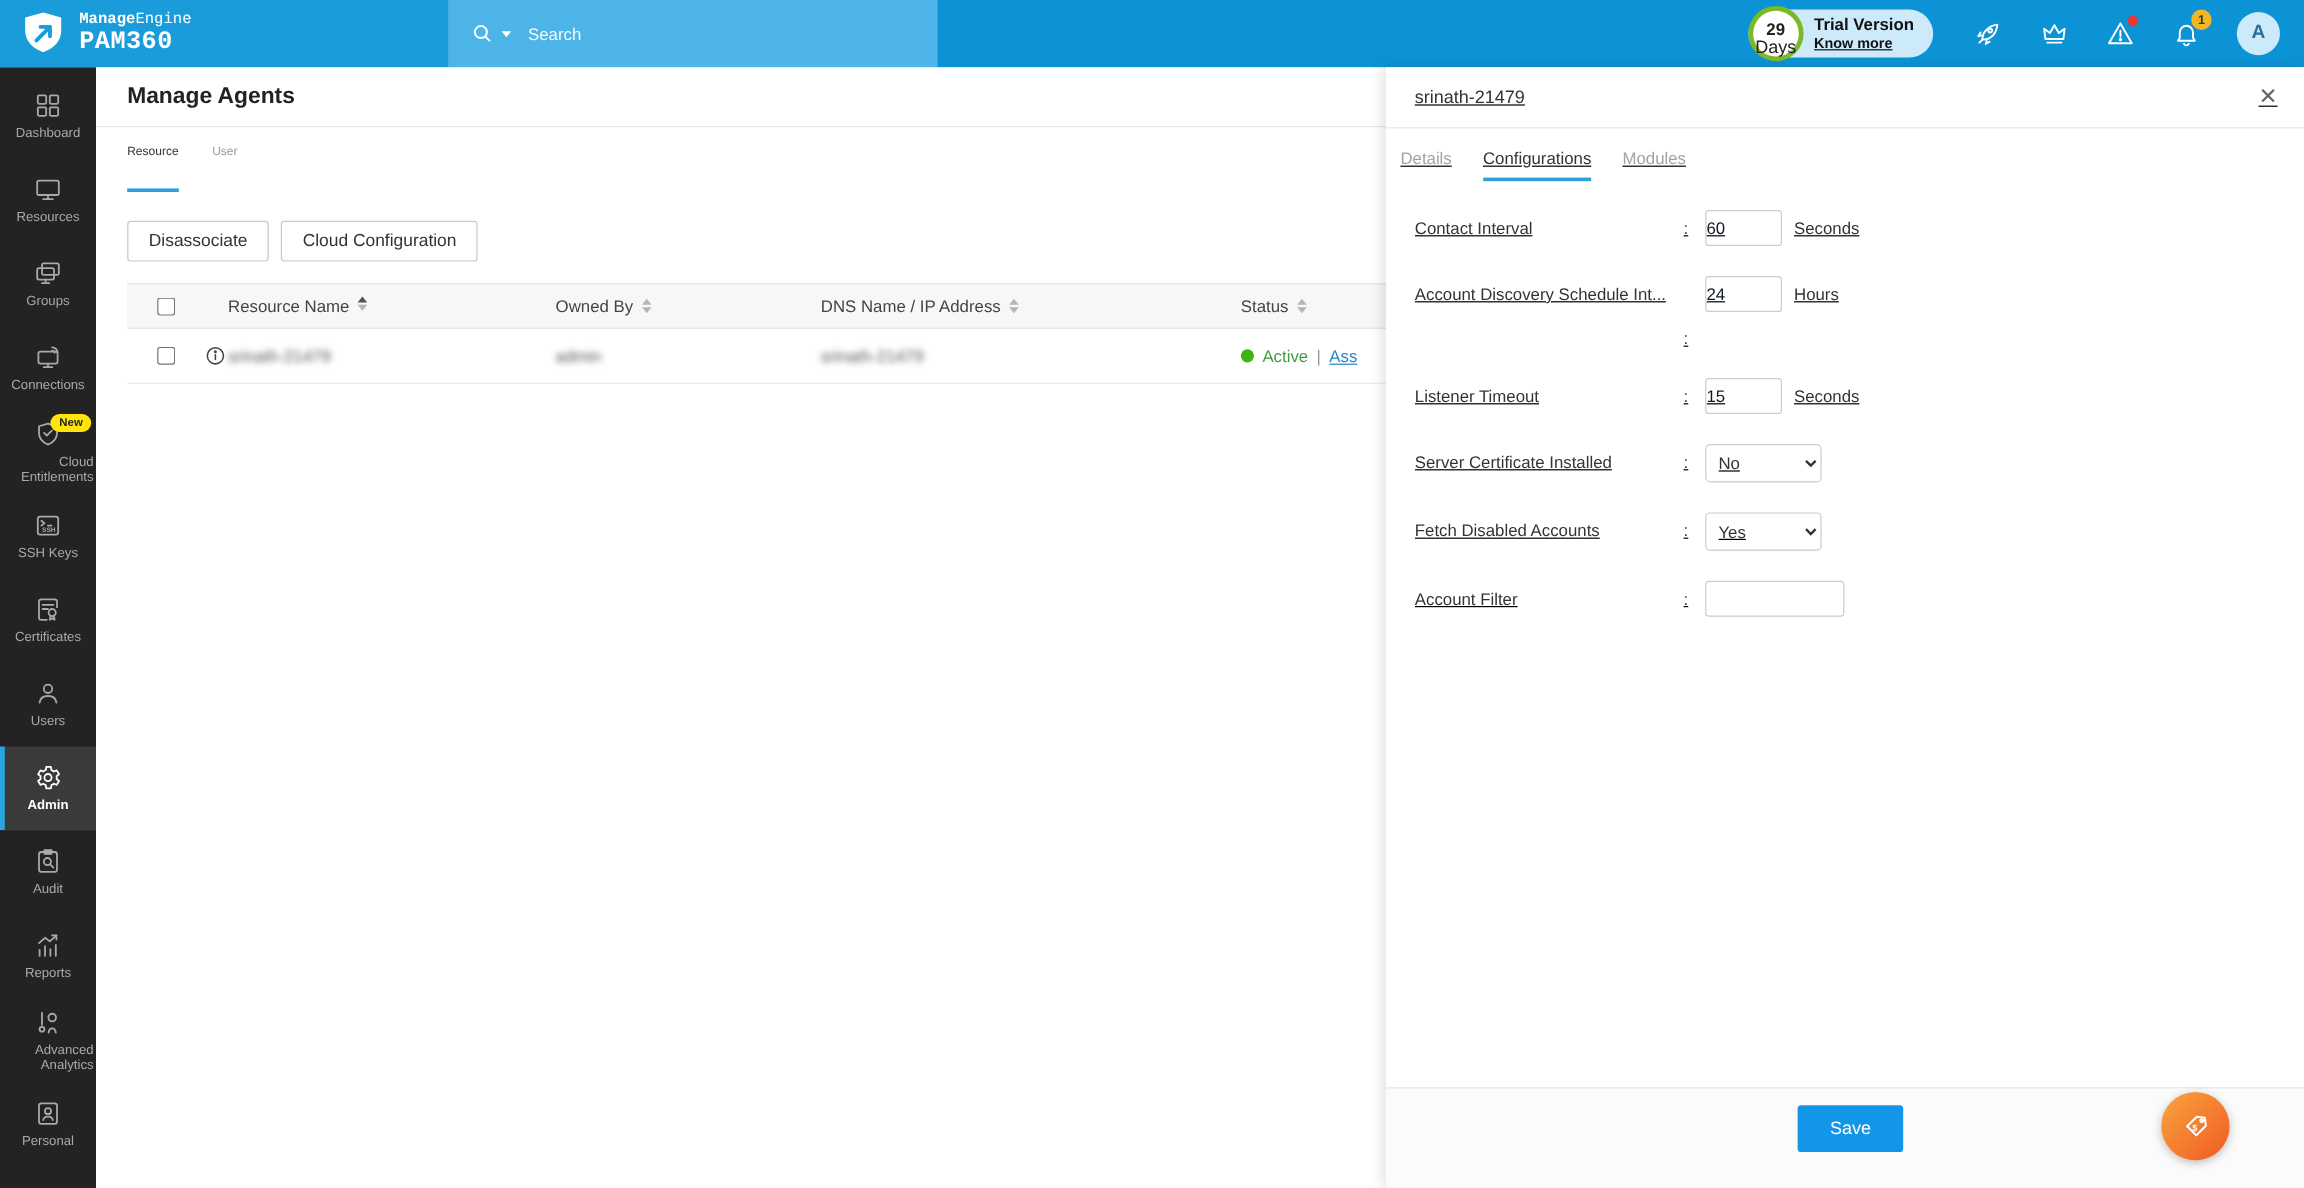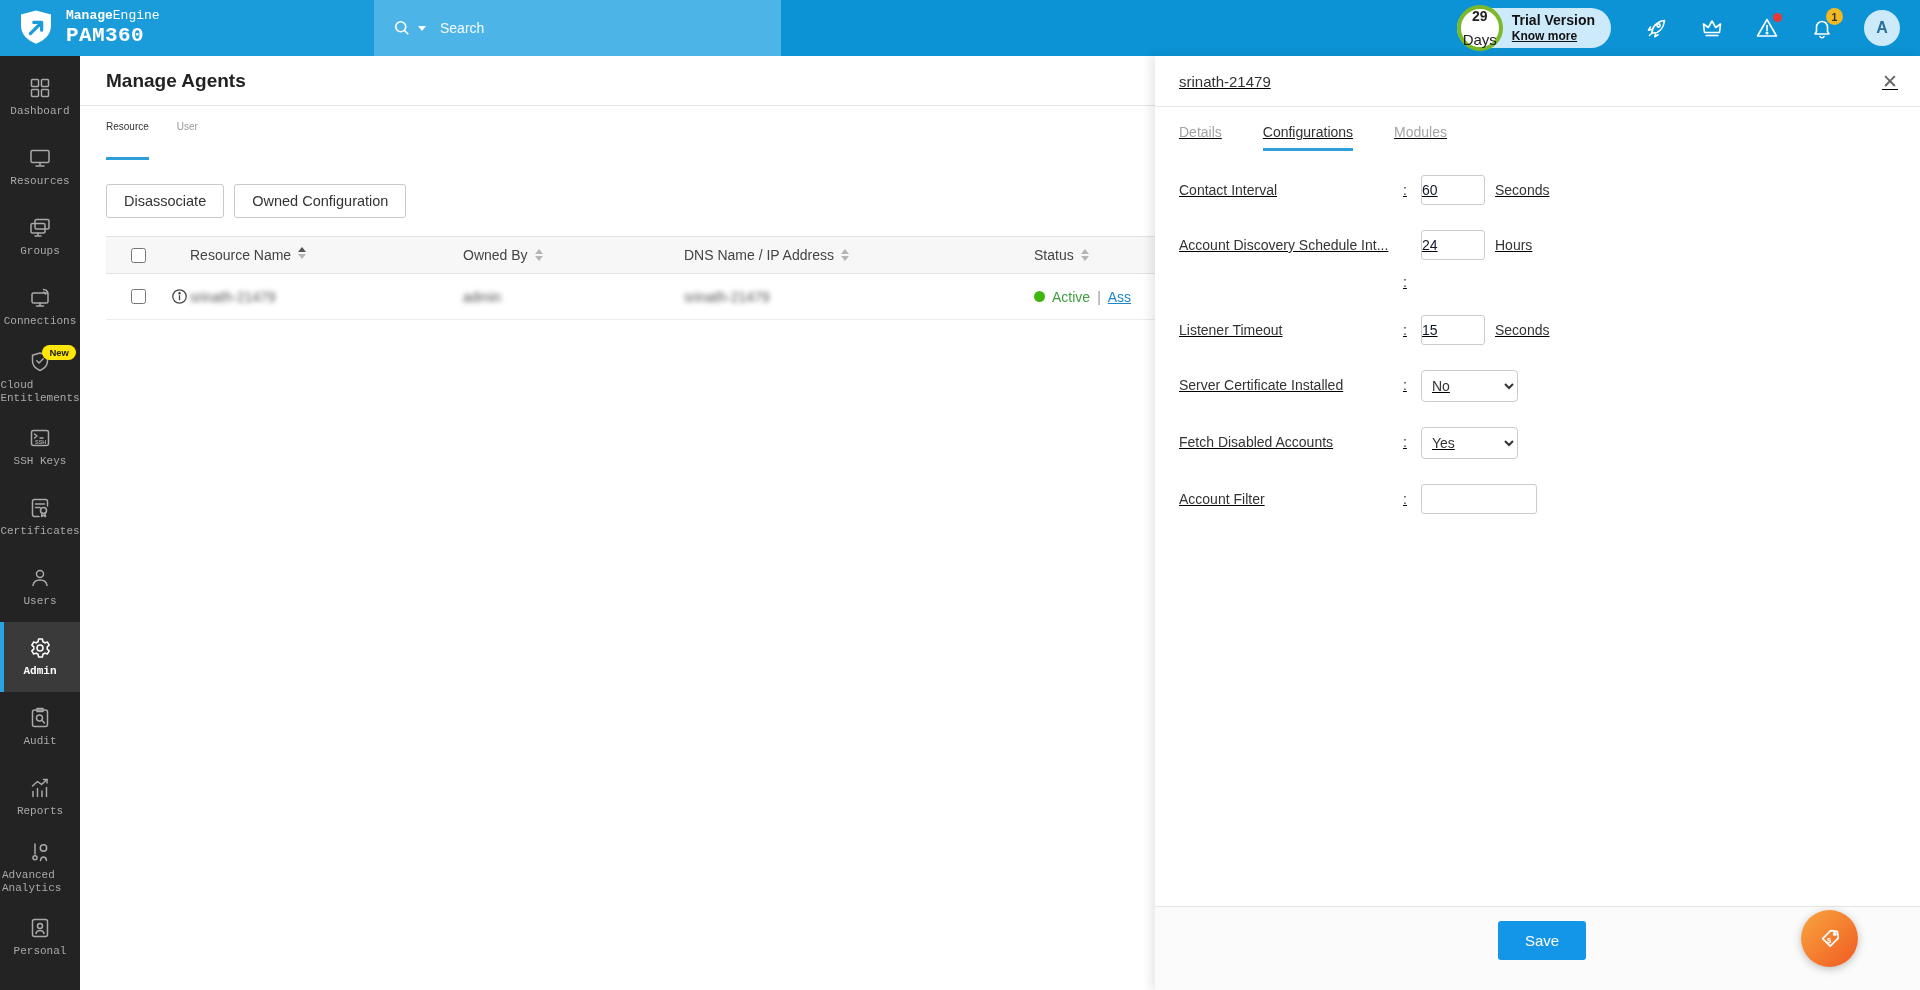--- a/index.html
+++ b/index.html
@@ -13,35 +13,35 @@
   .brand .l1 { font-size:13px; }
   .brand .l1 b { font-weight:700; }
   .brand .l2 { font-size:21px; font-weight:700; letter-spacing:.4px; }
   .search-area { width:407px; background:#4db4e7; display:flex; align-items:center; padding-left:18px; gap:6px; }
   .search-area svg { flex:none; }
   .caret-down { width:0; height:0; border-left:4px solid transparent; border-right:4px solid transparent; border-top:5px solid #fff; margin-right:8px; }
   .search-input { background:transparent; border:none; outline:none; color:#fff; font-size:14px; width:280px; font-family:inherit; }
   .search-input::placeholder { color:#fff; opacity:.95; }
   .header-right { flex:1; background:#0c93d5; display:flex; align-items:center; justify-content:flex-end; gap:29px; padding-right:20px; }
   .trial-pill { height:40px; background:#cdeafb; border-radius:22px; display:flex; align-items:center; padding-right:16px; margin-right:4px; cursor:pointer; }
-  .days-circle { width:46px; height:46px; border-radius:50%; background:#fff; border:4px solid #7cb928; display:flex; flex-direction:column; align-items:center; justify-content:space-between; margin-right:9px; line-height:1; }
+  .days-circle { width:46px; height:46px; border-radius:50%; background:#fff; border:4px solid #7cb928; display:flex; flex-direction:column; align-items:center; justify-content:flex-end; margin-right:9px; line-height:1; }
   .days-circle .num { font-size:14px; font-weight:800; color:#222; }
   .days-circle .word { font-size:15px; color:#222; margin-top:1px; }
   .trial-text { display:flex; flex-direction:column; line-height:1.25; }
   .trial-text .t1 { font-size:14px; font-weight:700; color:#111; }
   .trial-text .t2 { font-size:12px; font-weight:600; color:#111; text-decoration:underline; cursor:pointer; }
   .h-icon { position:relative; width:26px; height:26px; display:flex; align-items:center; justify-content:center; cursor:pointer; }
   .dot-red { position:absolute; top:-2px; right:-2px; width:9px; height:9px; background:#e53935; border-radius:50%; }
   .badge-num { position:absolute; top:-7px; right:-8px; min-width:17px; height:17px; background:#f2b824; border-radius:50%; color:#333; font-size:10.5px; font-weight:700; display:flex; align-items:center; justify-content:center; }
   .avatar { width:36px; height:36px; border-radius:50%; background:#cdeafb; color:#2a6e9e; font-size:16px; font-weight:700; display:flex; align-items:center; justify-content:center; cursor:pointer; }
 
   
   .sidebar { position:absolute; top:56px; left:0; width:80px; height:934px; background:#232323; padding-top:6px; display:flex; flex-direction:column; z-index:40; }
   .side-item { position:relative; height:70px; flex:none; display:flex; flex-direction:column; align-items:center; justify-content:center; gap:5px; cursor:pointer; color:#a9a9a9; }
-  .side-item .lbl { font-size:11px; text-align:left; line-height:1.15; padding:0 2px;font-family:Liberation Mono, monospace; }
+  .side-item .lbl { font-size:11px; text-align:right; line-height:1.15; padding:0 2px; }
   .side-item svg { width:24px; height:24px; }
   .side-item.active { background:#3a3a3a; box-shadow:inset 4px 0 0 #2aa3e1; color:#fff; }
   .side-item.active .lbl { color:#fff; font-weight:700; }
   .new-badge { position:absolute; top:3px; right:4px; background:#ffe606; color:#222; font-size:9.5px; font-weight:700; padding:2px 7px; border-radius:9px; }
 
   
   .main { position:absolute; top:56px; left:80px; width:1840px; height:934px; background:#fff; }
   .page-header { height:50px; border-bottom:1px solid #e6e6e6; display:flex; align-items:center; padding-left:26px; }
   .page-title { font-size:19px; font-weight:600; color:#222; }
   .tabs-main { display:flex; gap:28px; margin:15px 0 0 26px; }
@@ -71,21 +71,21 @@
   .st-active { color:#3f9d3f; }
   .st-sep { color:#999; margin:0 7px; }
   .st-link { color:#1f86c8; cursor:pointer; white-space:nowrap;text-decoration:underline; }
   input[type="checkbox"] { width:15px; height:15px; cursor:pointer; }
 
   
   .panel { position:absolute; top:56px; right:0; width:765px; height:934px; background:#fff; box-shadow:-4px 0 10px rgba(0,0,0,.10); z-index:60; display:flex; flex-direction:column;text-decoration:underline; }
   .panel-header { height:51px; flex:none; display:flex; align-items:center; justify-content:space-between; padding:0 22px 0 24px; border-bottom:1px solid #e8e8e8; }
   .panel-title { font-size:15px; color:#333; }
   .panel-close { font-size:19px; color:#666; cursor:pointer; line-height:1; }
-  .panel-tabs { display:flex; gap:41px; padding:17px 24px 0; flex:none; }
+  .panel-tabs { display:flex; gap:26px; padding:17px 12px 0; flex:none; }
   .tab-p { font-size:14px; color:#a3a3a3; padding-bottom:8px; cursor:pointer; border-bottom:3px solid transparent; }
   .tab-p.active { color:#333; border-bottom-color:#2f9fdc; }
   .panel-body { flex:1; padding:24px 24px 0; overflow:hidden; }
   .field-row { display:flex; align-items:flex-start; margin-bottom:25px; font-size:14px; color:#333; }
   .f-label { width:224px; padding-top:7px; white-space:nowrap; overflow:hidden; }
   .f-colon { width:18px; padding-top:7px; }
   .field-row.colon-below .f-colon { padding-top:44px; }
   .f-ctl { display:flex; align-items:center; gap:10px; }
   .num-input { width:64px; height:30px; border:1px solid #ccc; border-radius:3px; font-size:14px; color:#0f172a; font-family:inherit; }
   .sel { width:97px; height:32px; border:1px solid #ccc; border-radius:4px; font-size:14px; color:#333; padding:0 6px; background:#fff; font-family:inherit; }
@@ -272,21 +272,21 @@
     <span class="page-title">Manage Agents</span>
   </div>
 
   <div class="tabs-main">
     <span class="tab-m active">Resource</span>
     <span class="tab-m">User</span>
   </div>
 
   <div class="btn-row">
     <button class="btn">Disassociate</button>
-    <button class="btn">Owned Configuration</button>
+    <button class="btn">Cloud Configuration</button>
   </div>
 
 
   <div class="table">
     <div class="thead">
       <div class="c-check">
           <input type="checkbox" style="">
         </div>
       <div class="c-name">
         <span>Resource Name</span>

